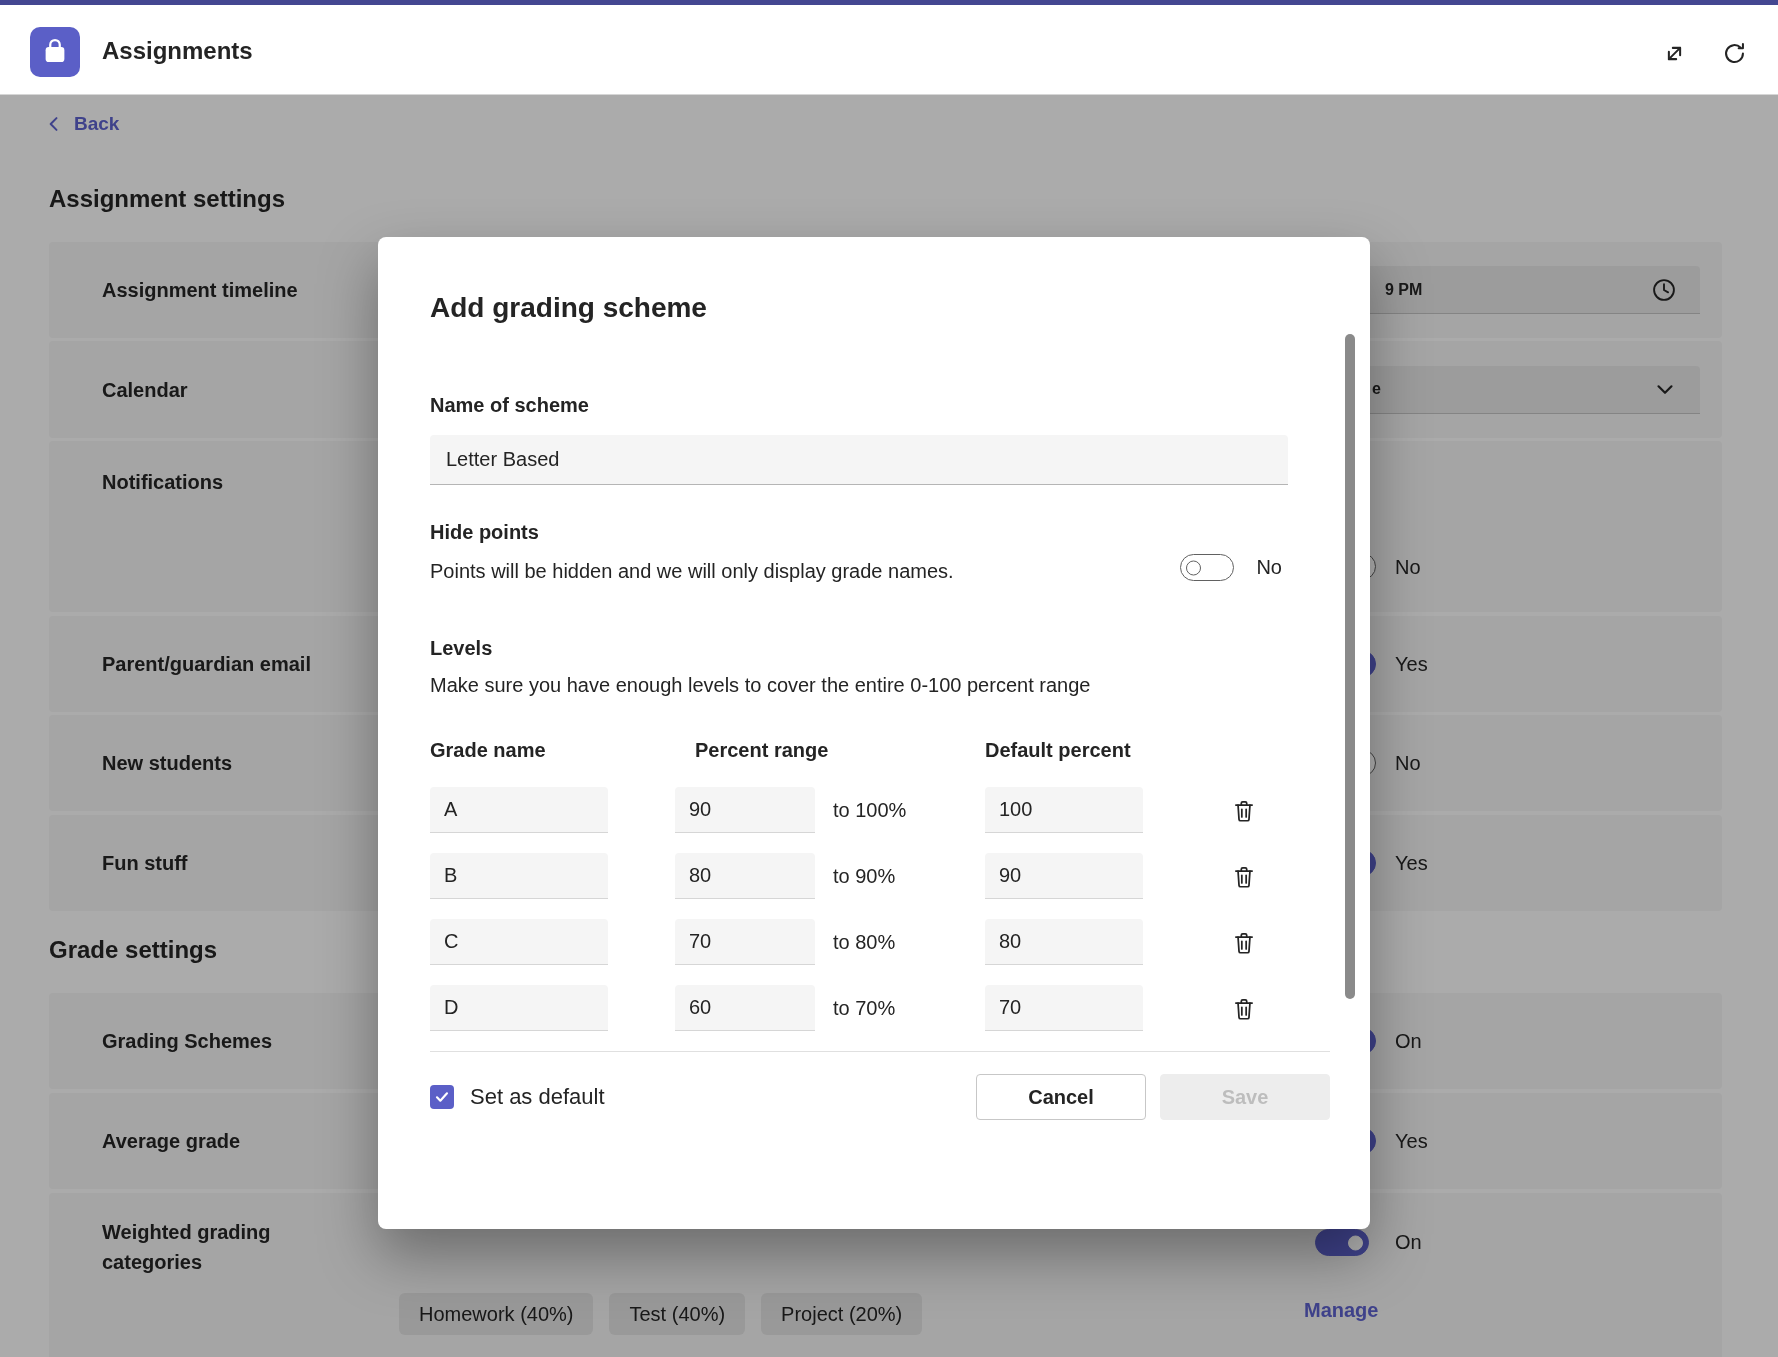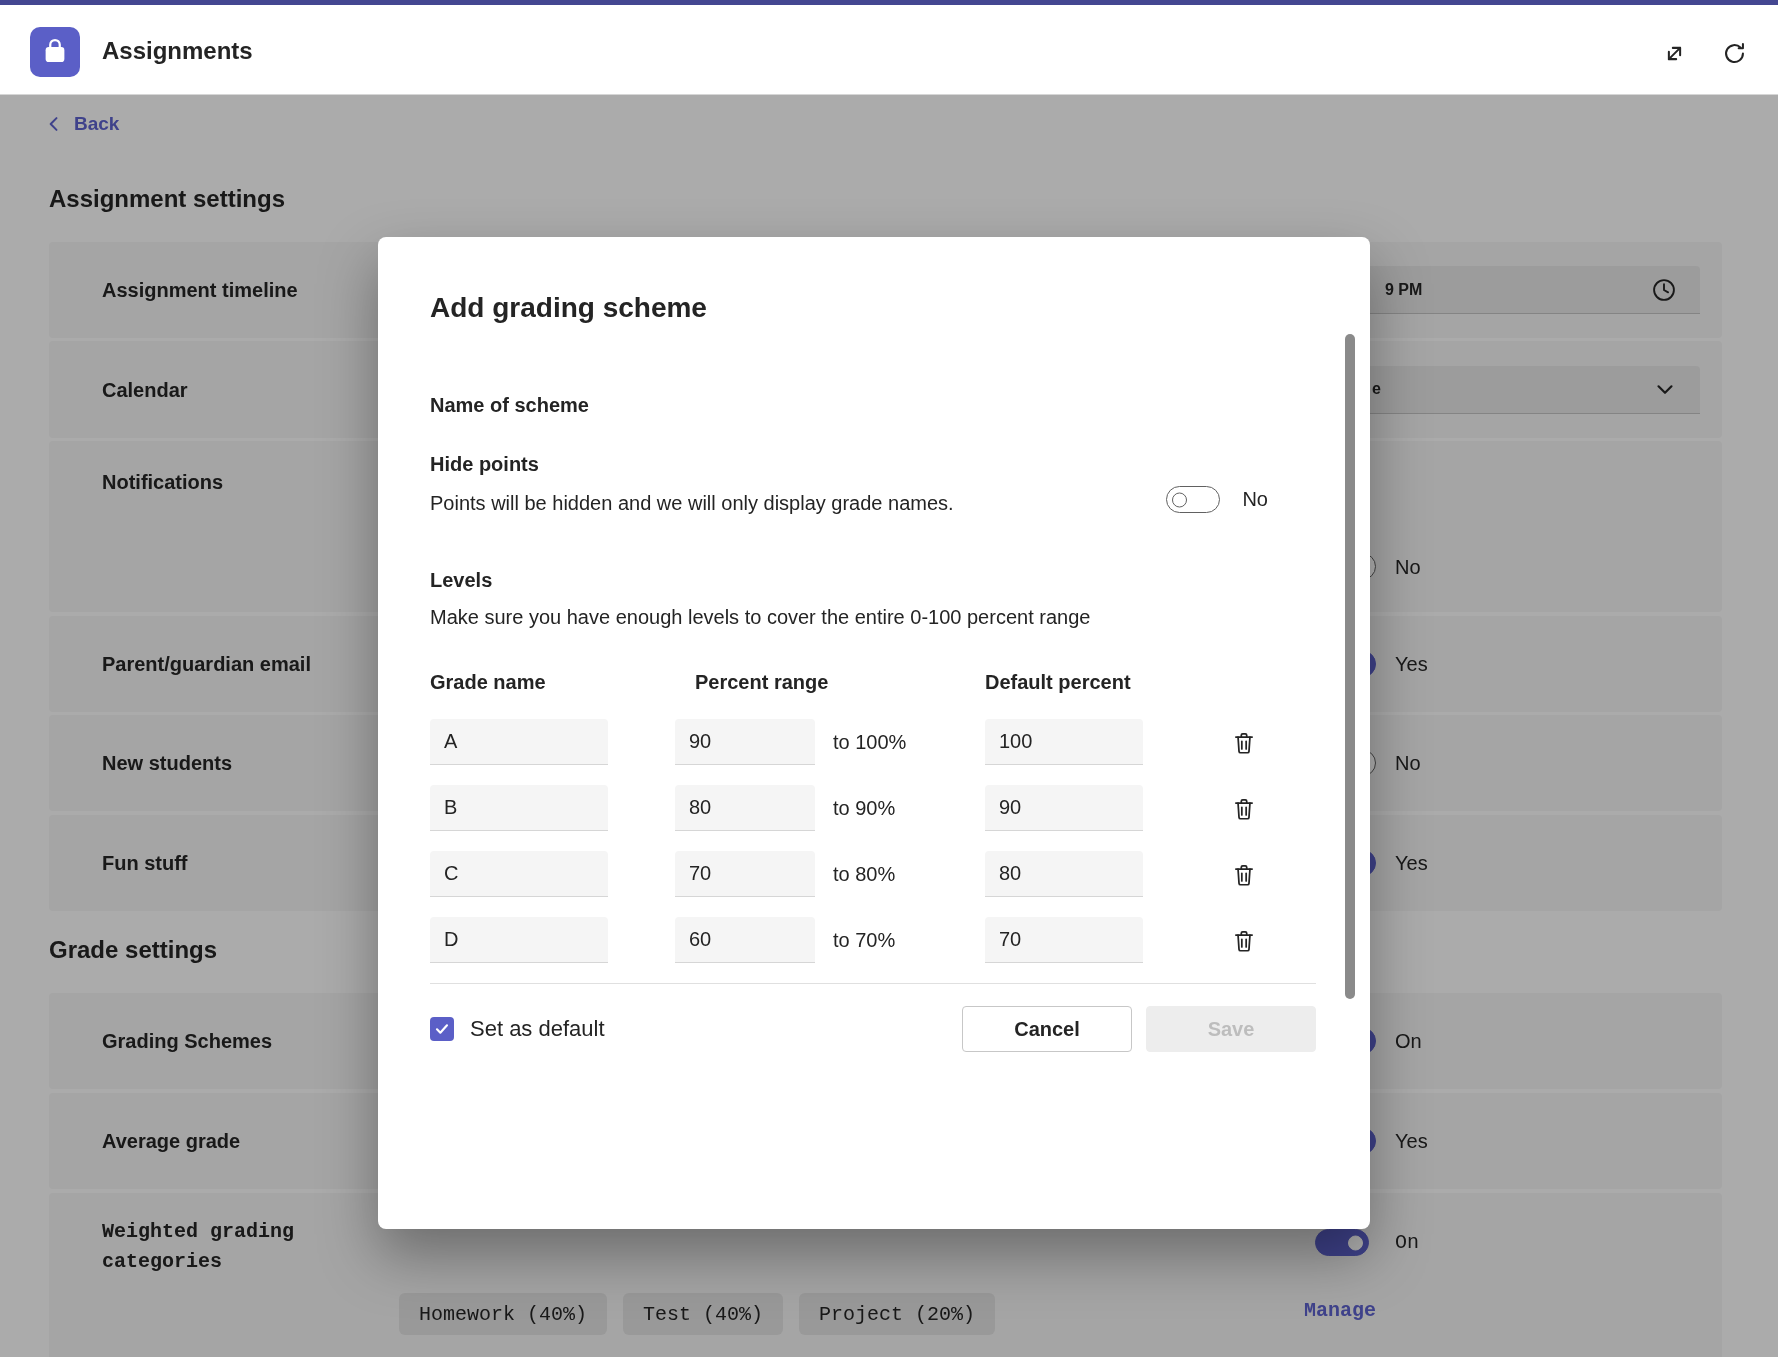--- a/index.html
+++ b/index.html
@@ -53,21 +53,21 @@
   .w-chips { position:absolute; left:350px; top:100px; display:flex; gap:16px; }
   .chip { height:42px; display:inline-flex; align-items:center; padding:0 20px; background:#dcdcdc;
           border-radius:6px; font-size:20px; }
   .w-toggle { position:absolute; left:1266px; top:36px; }
   .w-toggle-label { position:absolute; left:1346px; top:38px; font-size:20px; }
   .w-manage { position:absolute; left:1255px; top:106px; font-size:20px; font-weight:700; color:var(--brand); cursor:pointer; }
 
   
   .modal { position:absolute; left:378px; top:237px; width:992px; height:992px; background:#fff;
            border-radius:8px; box-shadow:0 26px 58px rgba(0,0,0,0.35); z-index:10; }
-  .modal-inner { padding:55px 54px 0 52px; }
+  .modal-inner { padding:55px 40px 0 52px; }
   .modal-title { font-size:28px; font-weight:600; }
   .fld-label { margin-top:70px; font-size:20px; font-weight:700; }
   .name-input { display:block; margin-top:18px; width:858px; height:50px; background:#f5f5f5; border:none;
                 border-bottom:1px solid #b5b5b5; border-radius:4px 4px 0 0; font-size:20px; padding:0 16px;
                 font-family:"Liberation Sans", sans-serif; color:#242424; }
   .hp-row { margin-top:36px; display:flex; justify-content:space-between; align-items:flex-end; }
   .hp-title { font-size:20px; font-weight:700; }
   .hp-desc { margin-top:16px; font-size:20px; max-width:620px; }
   .hp-toggle-wrap { display:flex; align-items:center; gap:22px; margin:0 48px 2px 0; }
   .hp-toggle-label { font-size:20px; }
@@ -184,21 +184,21 @@
     </div>
 
     <div class="srow" style="top:1093px;height:96px;">
       <span class="srow-label">Average grade</span>
       <div class="toggle on row-toggle">
           <span class="knob"></span>
         </div>
       <span class="row-toggle-label">Yes</span>
     </div>
 
-    <div class="srow" style="top:1193px;height:164px;border-radius:4px 4px 0 0;font-family:Liberation Mono, monospace;">
+    <div class="srow" style="top:1193px;height:164px;border-radius:4px 4px 0 0;">
       <span class="w-label">Weighted grading categories</span>
       <div class="w-chips">
         <span class="chip">Homework (40%)</span>
         <span class="chip">Test (40%)</span>
         <span class="chip">Project (20%)</span>
       </div>
       <div class="toggle on w-toggle">
           <span class="knob"></span>
         </div>
       <span class="w-toggle-label">On</span>
@@ -207,20 +207,21 @@
 
   </div>
 
   <div class="overlay"></div>
 
   <div class="modal">
     <div class="modal-inner">
       <h1 class="modal-title">Add grading scheme</h1>
 
       <div class="fld-label">Name of scheme</div>
+      <input class="name-input" type="text" value="Letter Based" style="">
 
       <div class="hp-row">
         <div>
           <div class="hp-title">Hide points</div>
           <div class="hp-desc">Points will be hidden and we will only display grade names.</div>
         </div>
         <div class="hp-toggle-wrap">
           <div class="toggle">
               <span class="knob"></span>
             </div>

